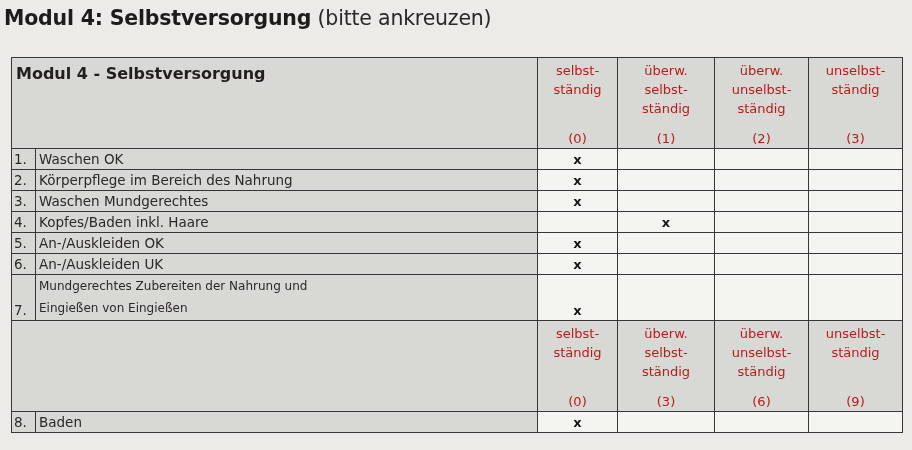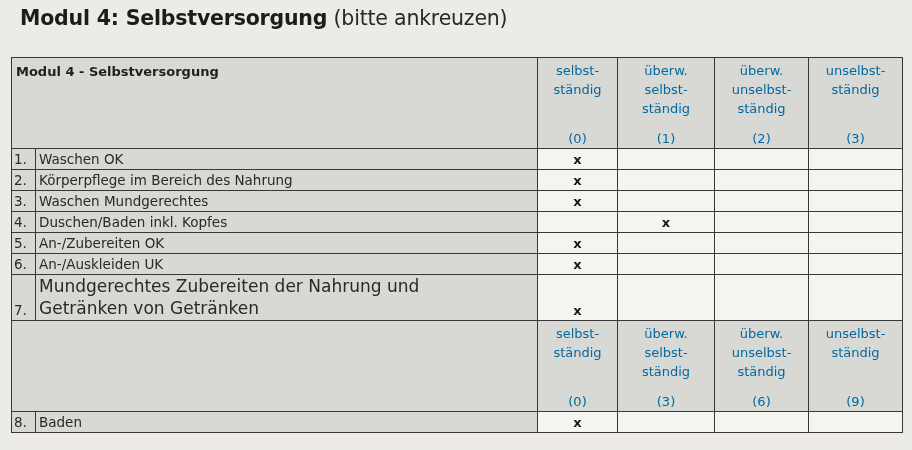--- a/index.html
+++ b/index.html
@@ -10,21 +10,21 @@
       width: 912px;
       height: 450px;
       background: #ecebe7;
       position: relative;
       overflow: hidden;
       font-family: "DejaVu Sans", sans-serif;
       color: #2b2828;
     }
     .title {
       position: absolute;
-      left: 20px;
+      left: 4px;
       top: 6px;
       font-size: 20.5px;
       white-space: nowrap;
       letter-spacing: -0.2px;
       color: #1e1b1c;
     }
     .title .bold { font-weight: bold; }
     .title .normal { font-weight: normal; color: #2a2728; }
 
     table.form {
@@ -40,31 +40,31 @@
       border: 1.5px solid #3a3536;
       padding: 0;
       vertical-align: top;
       overflow: hidden;
     }
     td.shade { background: #d8d8d4; }
     td.white { background: #f4f4f1; }
 
     .hdr-title {
       font-weight: bold;
-      font-size: 13px;
+      font-size: 16px;
       padding: 6px 0 0 4px;
       color: #221e20;
       white-space: nowrap;
     }
     .col-hdr {
       text-align: center;
       font-size: 13px;
       line-height: 19px;
       padding-top: 3px;
-      color: #0369a1;
+      color: #b91c1c;
       position: relative;
       height: 87px;
     }
     .col-hdr .lines span { display: block; }
     .col-hdr .score {
       position: absolute;
       left: 0; right: 0;
       bottom: 0px;
       text-align: center;
     }
@@ -77,21 +77,21 @@
     }
     .label {
       padding-left: 3px !important;
       font-size: 13.5px;
       line-height: 20px;
       white-space: nowrap;
       margin-top: 16px;
     }
     .label2 {
       padding-left: 3px !important;
-      font-size: 17px;
+      font-size: 12px;
       line-height: 22px;
       white-space: nowrap;
       margin-top: 36px;
     }
     .mark {
       text-align: center;
       font-weight: bold;
       font-size: 13px;
       vertical-align: bottom !important;
       line-height: 18px;
@@ -185,50 +185,50 @@
     <td class="shade num">3.</td>
     <td class="shade label">Waschen Mundgerechtes</td>
     <td class="white mark">x</td>
     <td class="white mark"></td>
     <td class="white mark"></td>
     <td class="white mark"></td>
   </tr>
 
   <tr class="row">
     <td class="shade num">4.</td>
-    <td class="shade label">Duschen/Baden inkl. Kopfes</td>
+    <td class="shade label">Kopfes/Baden inkl. Haare</td>
     <td class="white mark"></td>
     <td class="white mark">x</td>
     <td class="white mark"></td>
     <td class="white mark"></td>
   </tr>
 
   <tr class="row">
     <td class="shade num">5.</td>
-    <td class="shade label">An-/Zubereiten OK</td>
+    <td class="shade label">An-/Auskleiden OK</td>
     <td class="white mark">x</td>
     <td class="white mark"></td>
     <td class="white mark"></td>
     <td class="white mark"></td>
   </tr>
 
   <tr class="row">
     <td class="shade num">6.</td>
     <td class="shade label">An-/Auskleiden UK</td>
     <td class="white mark">x</td>
     <td class="white mark"></td>
     <td class="white mark"></td>
     <td class="white mark"></td>
   </tr>
 
   <tr class="row-tall">
     <td class="shade num">7.</td>
     <td class="shade label2">
       <div>Mundgerechtes Zubereiten der Nahrung und</div>
-      <div>Getränken von Getränken</div>
+      <div>Eingießen von Eingießen</div>
     </td>
     <td class="white mark">x</td>
     <td class="white mark"></td>
     <td class="white mark"></td>
     <td class="white mark"></td>
   </tr>
 
   <tr>
     <td colspan="2" class="shade"></td>
     <td class="shade">

